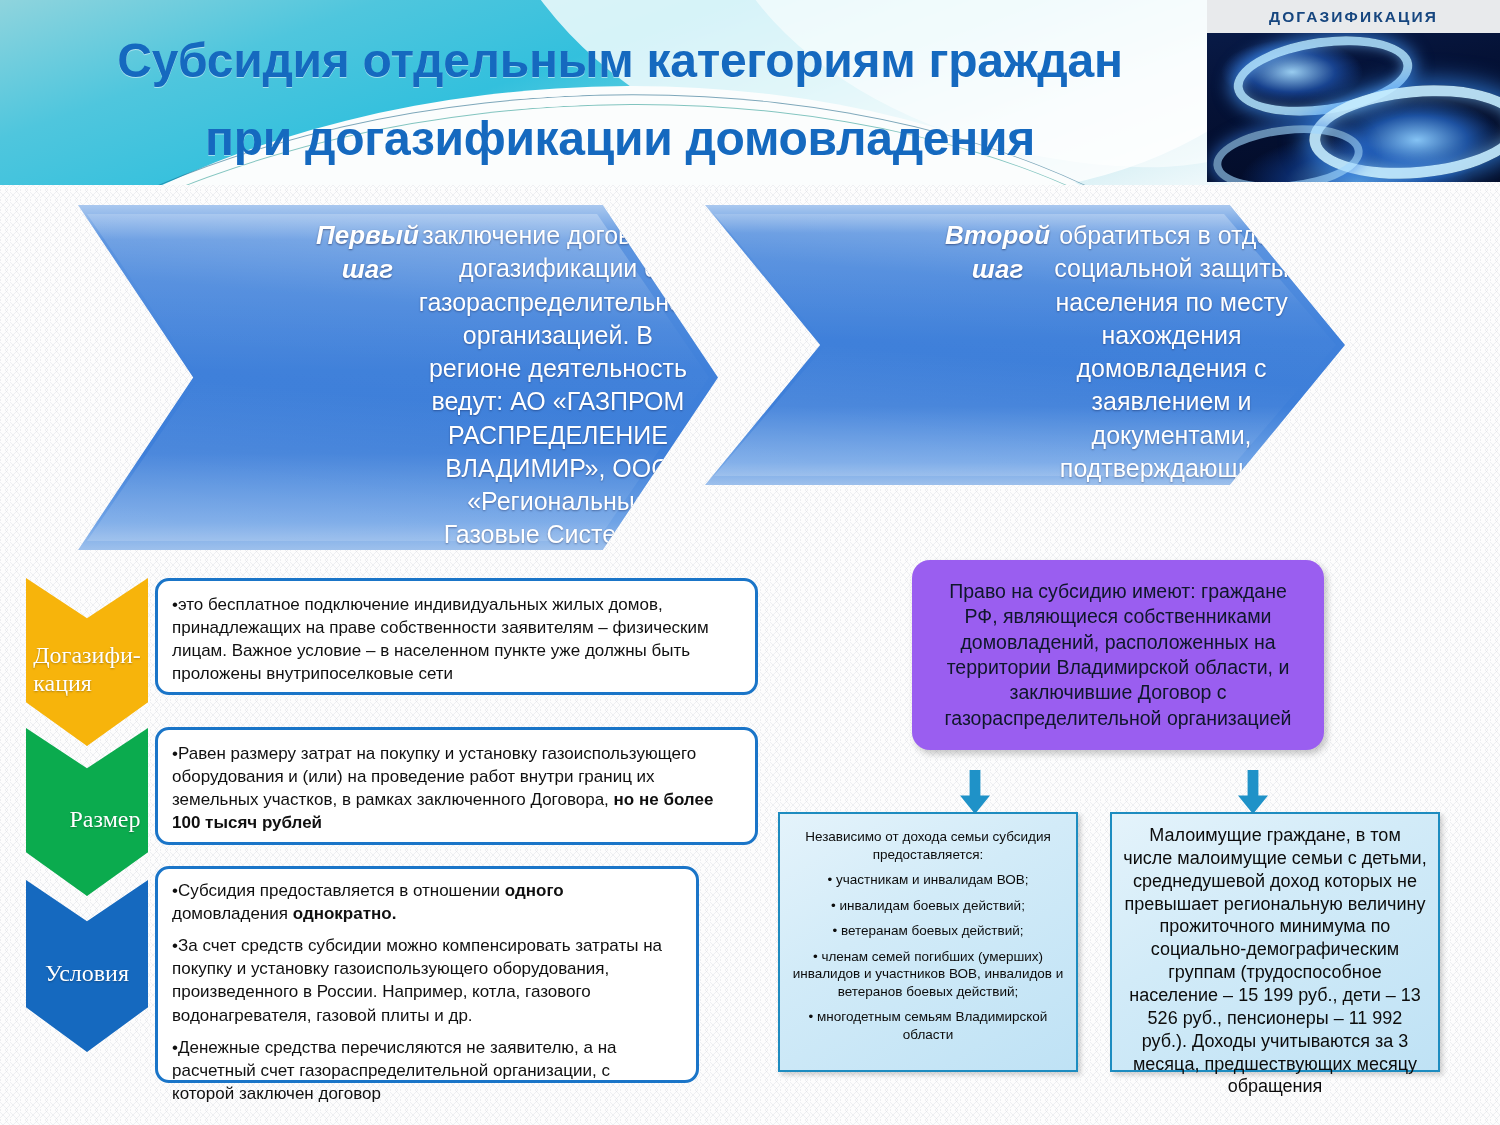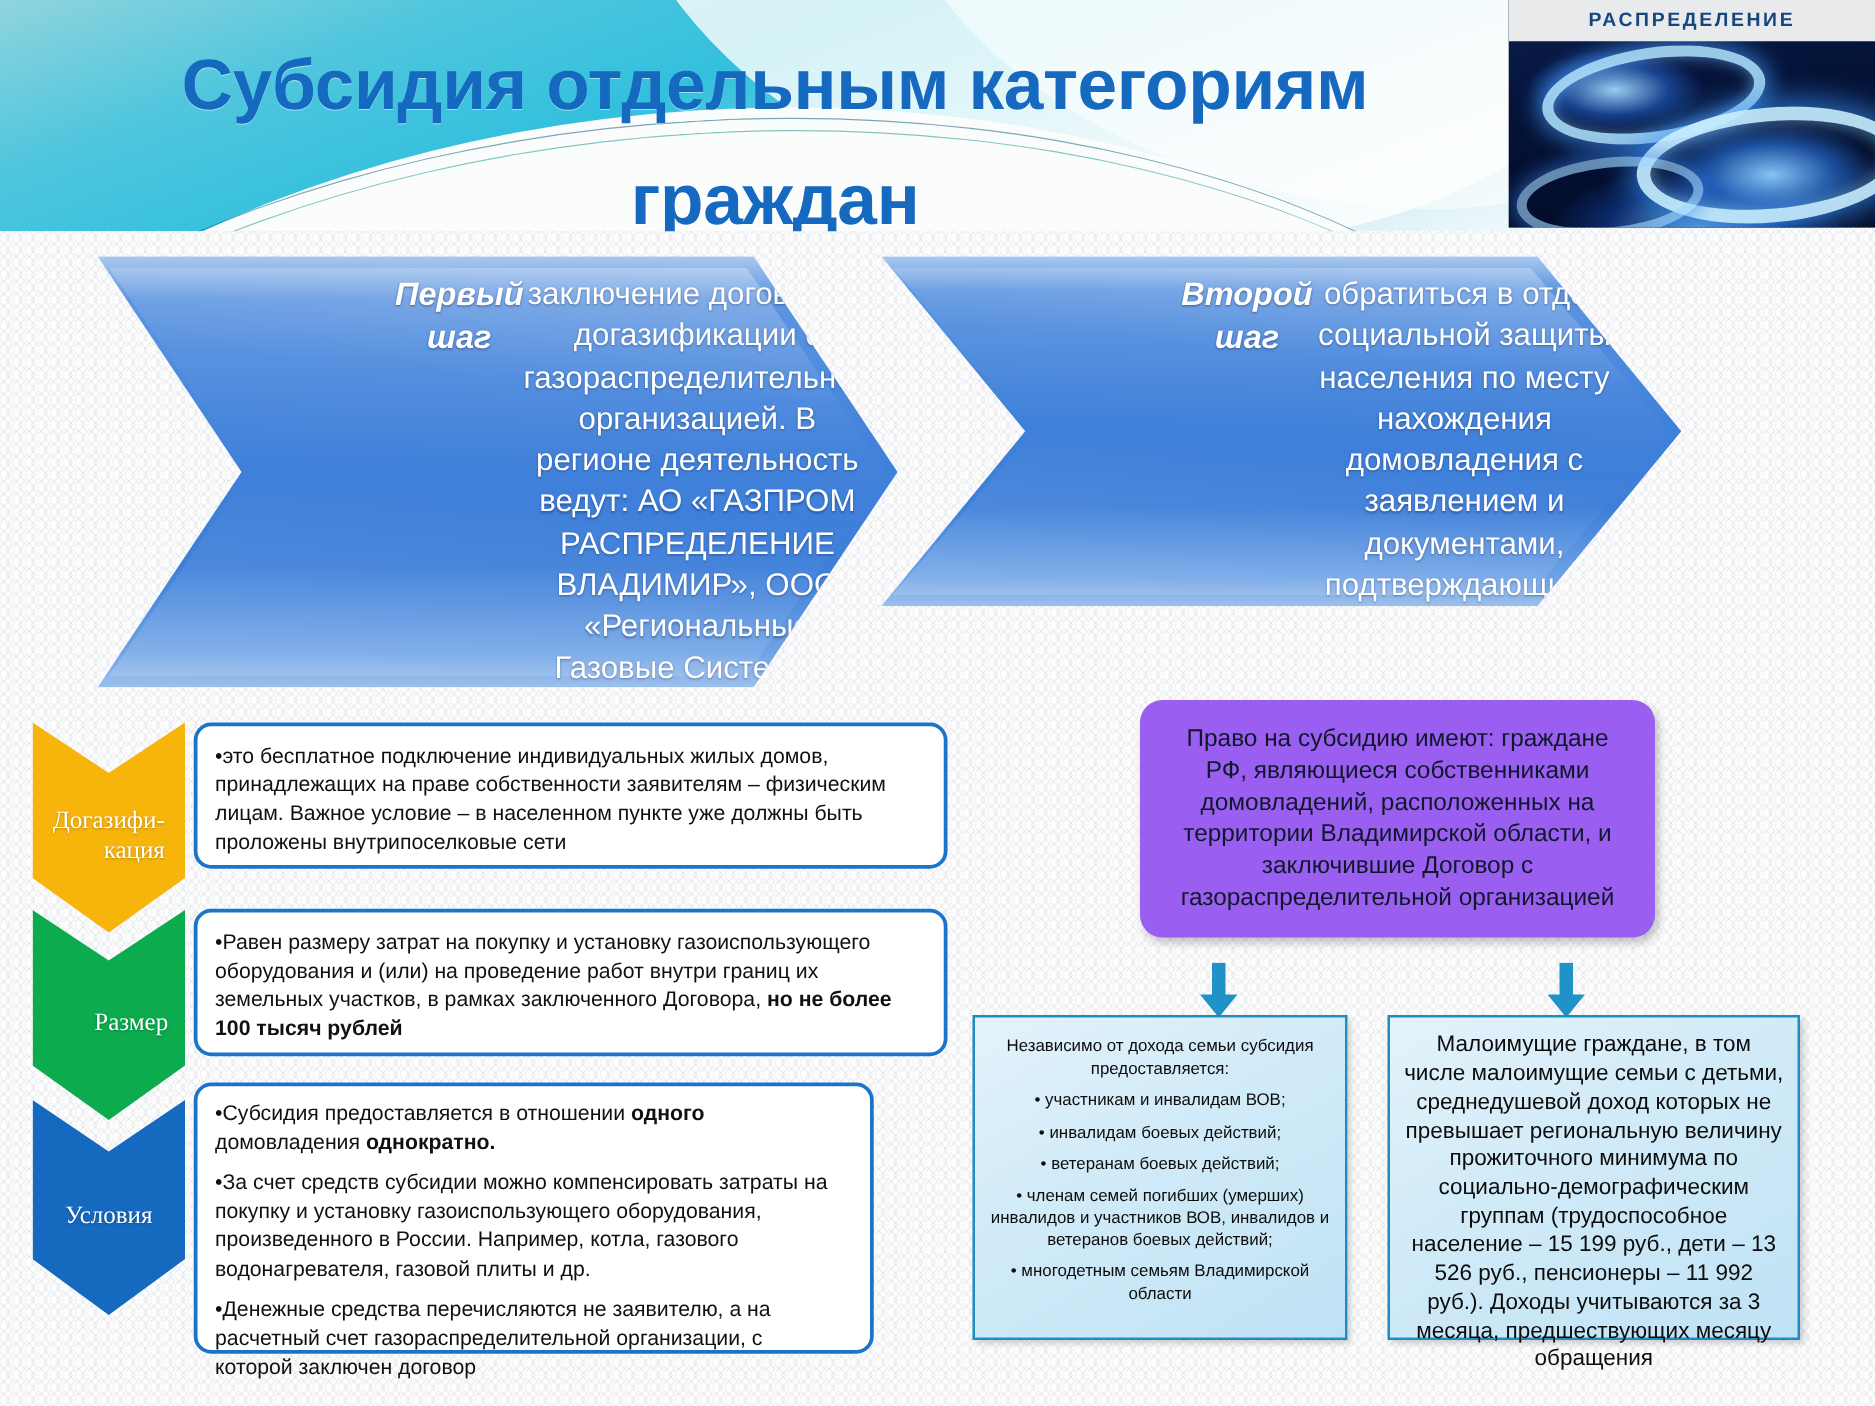--- a/index.html
+++ b/index.html
@@ -84,21 +84,21 @@
   }
 
   .title-wrap {
     position: absolute;
     left: 55px; top: 22px;
     width: 1130px;
     text-align: center;
     z-index: 6;
   }
   .title-line {
-    font-size: 57px;
+    font-size: 48px;
     font-weight: bold;
     color: #1569bf;
     letter-spacing: -.3px;
     line-height: 1.62;
     text-shadow: 0 1px 0 rgba(255,255,255,.5);
   }
 
   
   .photo {
     position: absolute;
@@ -198,23 +198,23 @@
     position: absolute;
     clip-path: polygon(0 0, 50% 24%, 100% 0, 100% 74%, 50% 100%, 0 74%);
     display: flex;
     align-items: center;
     justify-content: center;
     box-shadow: 2px 2px 4px rgba(0,0,0,.18);
   }
   .down-arrow span {
     font-family: "Liberation Serif", serif;
     color: #ffffff;
-    font-size: 20px;
+    font-size: 24px;
     line-height: 1.18;
-    text-align: right;
+    text-align: left;
     padding-top: 14px;
     text-shadow: 0 1px 2px rgba(0,0,0,.28);
   }
   #arrow-dogaz  { left: 26px; top: 578px; width: 122px; height: 168px; background: #f7b40b; }
   #arrow-razmer { left: 26px; top: 728px; width: 122px; height: 168px; background: #0bab4e; padding-left: 36px; }
   #arrow-uslov  { left: 26px; top: 880px; width: 122px; height: 172px; background: #1569bf; }
 
   
   .wbox {
     position: absolute;
@@ -300,21 +300,21 @@
     <div class="title-line">Субсидия отдельным категориям граждан</div>
     <div class="title-line">при догазификации домовладения</div>
   </div>
 
   <div class="photo">
     <div class="flame-bg"></div>
     <div class="ring ring-a"></div>
     <div class="ring ring-b"></div>
     <div class="ring ring-c"></div>
     <div class="badge">
-      <span>РАСПРЕДЕЛЕНИЕ</span>
+      <span>ДОГАЗИФИКАЦИЯ</span>
     </div>
   </div>
 </div>
 
 <div class="chev" id="step1">
   <div class="chev-inner">
     <div class="chev-title">Первый шаг</div>
     <div class="chev-body">заключение договора о догазификации с газораспределительной организацией. В регионе деятельность ведут: АО «ГАЗПРОМ РАСПРЕДЕЛЕНИЕ ВЛАДИМИР», ООО «Региональные Газовые Системы», ЗАО «Радугаэнерго», ООО «Газспрецстрой», ООО «Газ-Гарант»</div>
   </div>
 </div>

